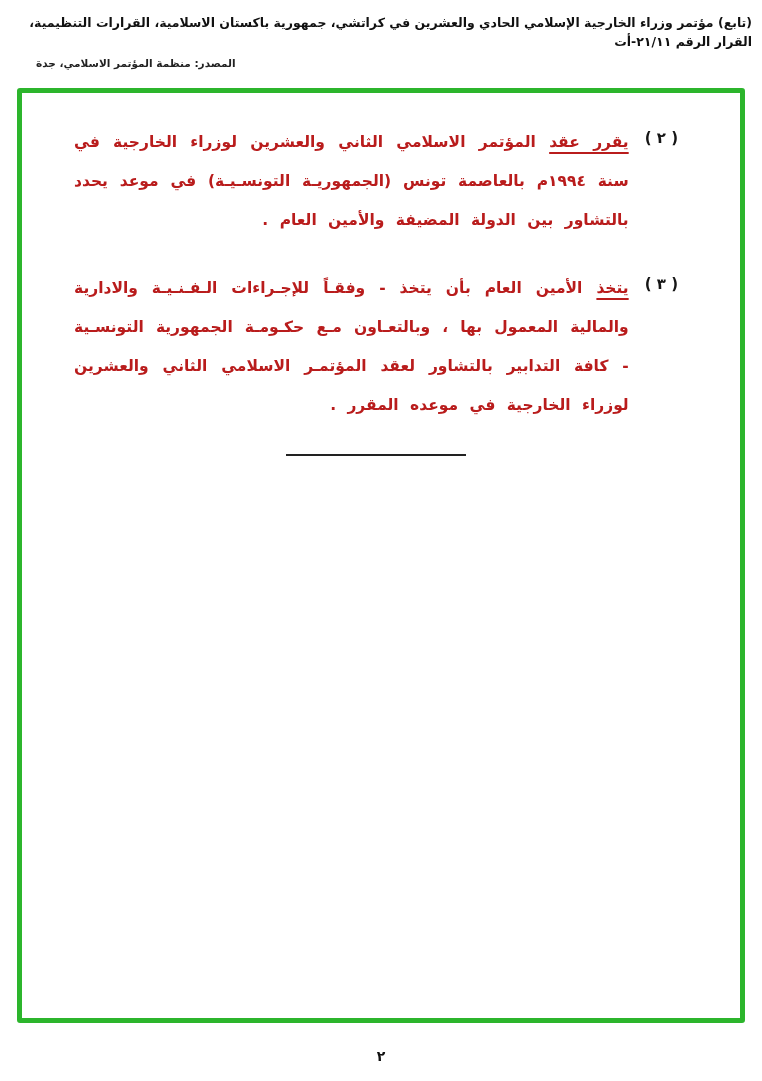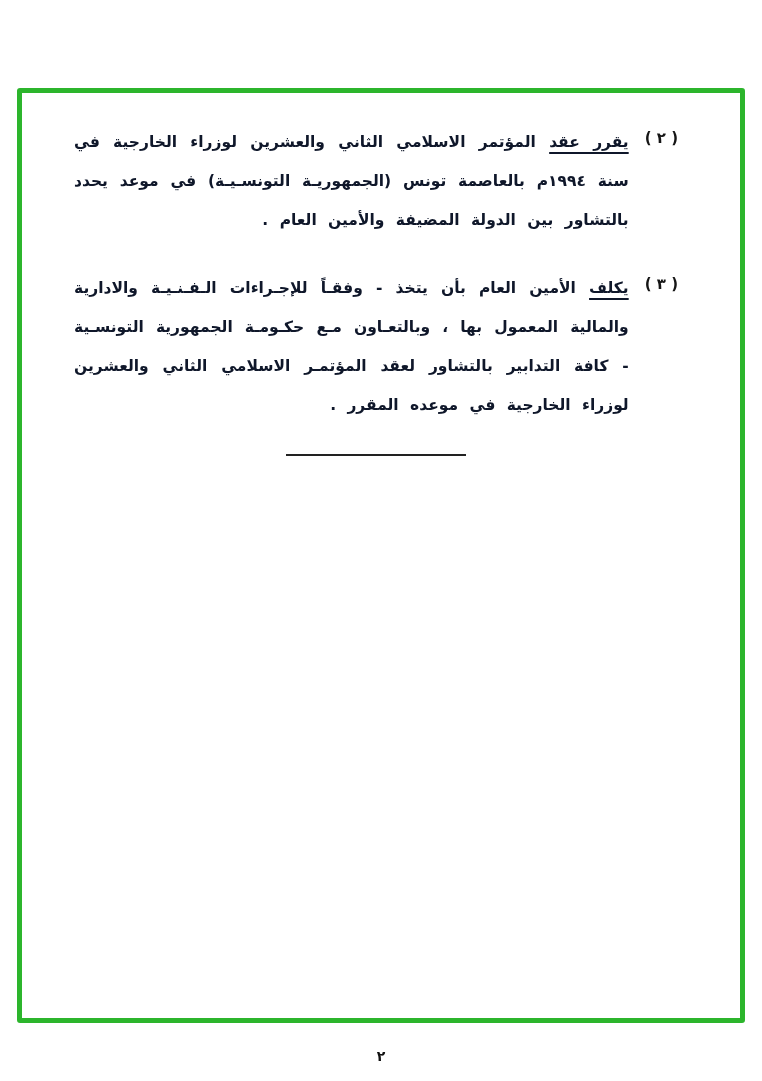--- a/index.html
+++ b/index.html
@@ -68,21 +68,21 @@
     letter-spacing: 2px;
   }
   .clause-text {
     flex: 1 1 auto;
     font-size: 15.5px;
     font-weight: bold;
     line-height: 2.5;
     text-align: justify;
     text-align-last: right;
     word-spacing: 6px;
-    color: #0f172a;
+    color: #b91c1c;
   }
   .clause-lead {
     text-decoration: underline;
     text-decoration-thickness: 1.5px;
     text-underline-offset: 5px;
   }
 
   
   .divider {
     width: 180px;
@@ -102,37 +102,39 @@
   .page-number {
     font-size: 14px;
     font-weight: bold;
     color: #111;
   }
 </style>
 </head>
 <body>
 
 <header class="doc-header">
+  <div class="header-line1">(تابع) مؤتمر وزراء الخارجية الإسلامي الحادي والعشرين في كراتشي، جمهورية باكستان الاسلامية، القرارات التنظيمية، القرار الرقم ٢١/١١-أت</div>
+  <div class="header-line2">المصدر: منظمة المؤتمر الاسلامي، جدة</div>
 </header>
 
 <div class="scan-frame">
   <div class="scan-content">
 
     <div class="clause">
       <div class="clause-number">( ٢ )</div>
       <p class="clause-text">
         <span class="clause-lead">يقرر عقد</span>
         <span>المؤتمر الاسلامي الثاني والعشرين لوزراء الخارجية في سنة ١٩٩٤م بالعاصمة تونس (الجمهوريـة التونسـيـة) في موعد يحدد بالتشاور بين الدولة المضيفة والأمين العام .</span>
       </p>
     </div>
 
     <div class="clause">
       <div class="clause-number">( ٣ )</div>
       <p class="clause-text">
-        <span class="clause-lead">يكلف</span>
+        <span class="clause-lead">يتخذ</span>
         <span>الأمين العام بأن يتخذ - وفقـاً للإجـراءات الـفـنـيـة والادارية والمالية المعمول بها ، وبالتعـاون مـع حكـومـة الجمهورية التونسـية - كافة التدابير بالتشاور لعقد المؤتمـر الاسلامي الثاني والعشرين لوزراء الخارجية في موعده المقرر .</span>
       </p>
     </div>
 
     <div class="divider"></div>
 
   </div>
 </div>
 
 <footer class="page-footer">

